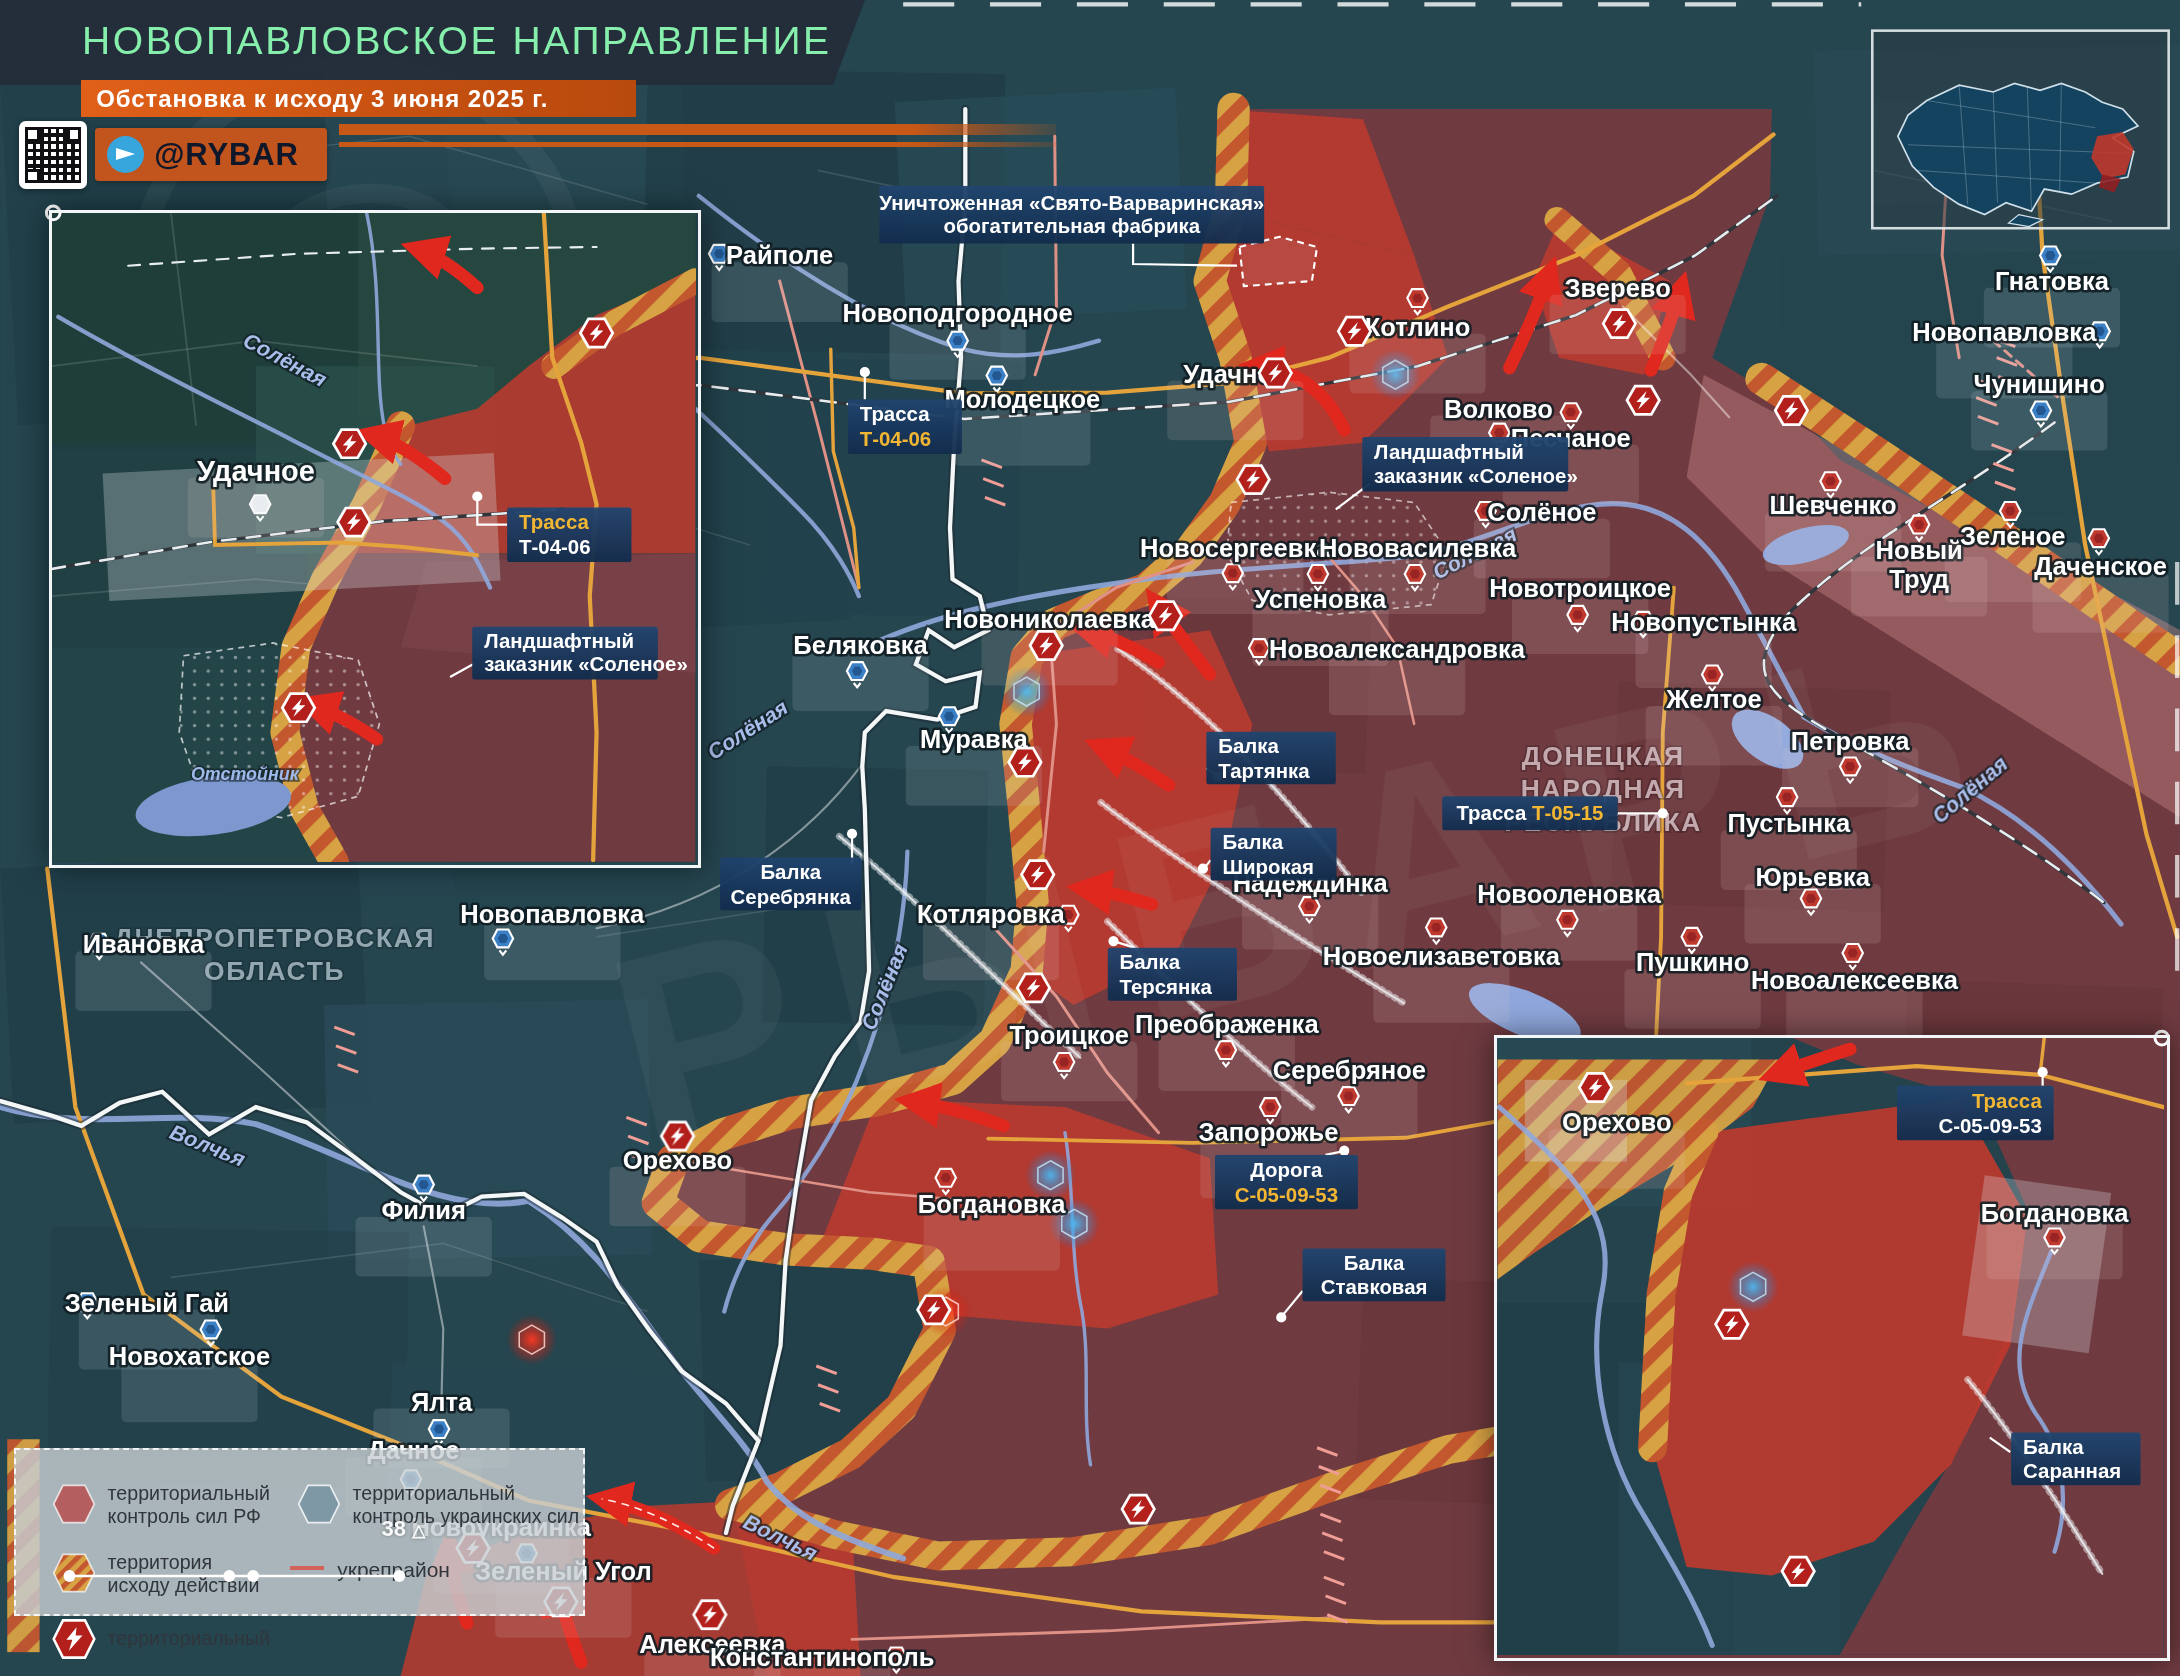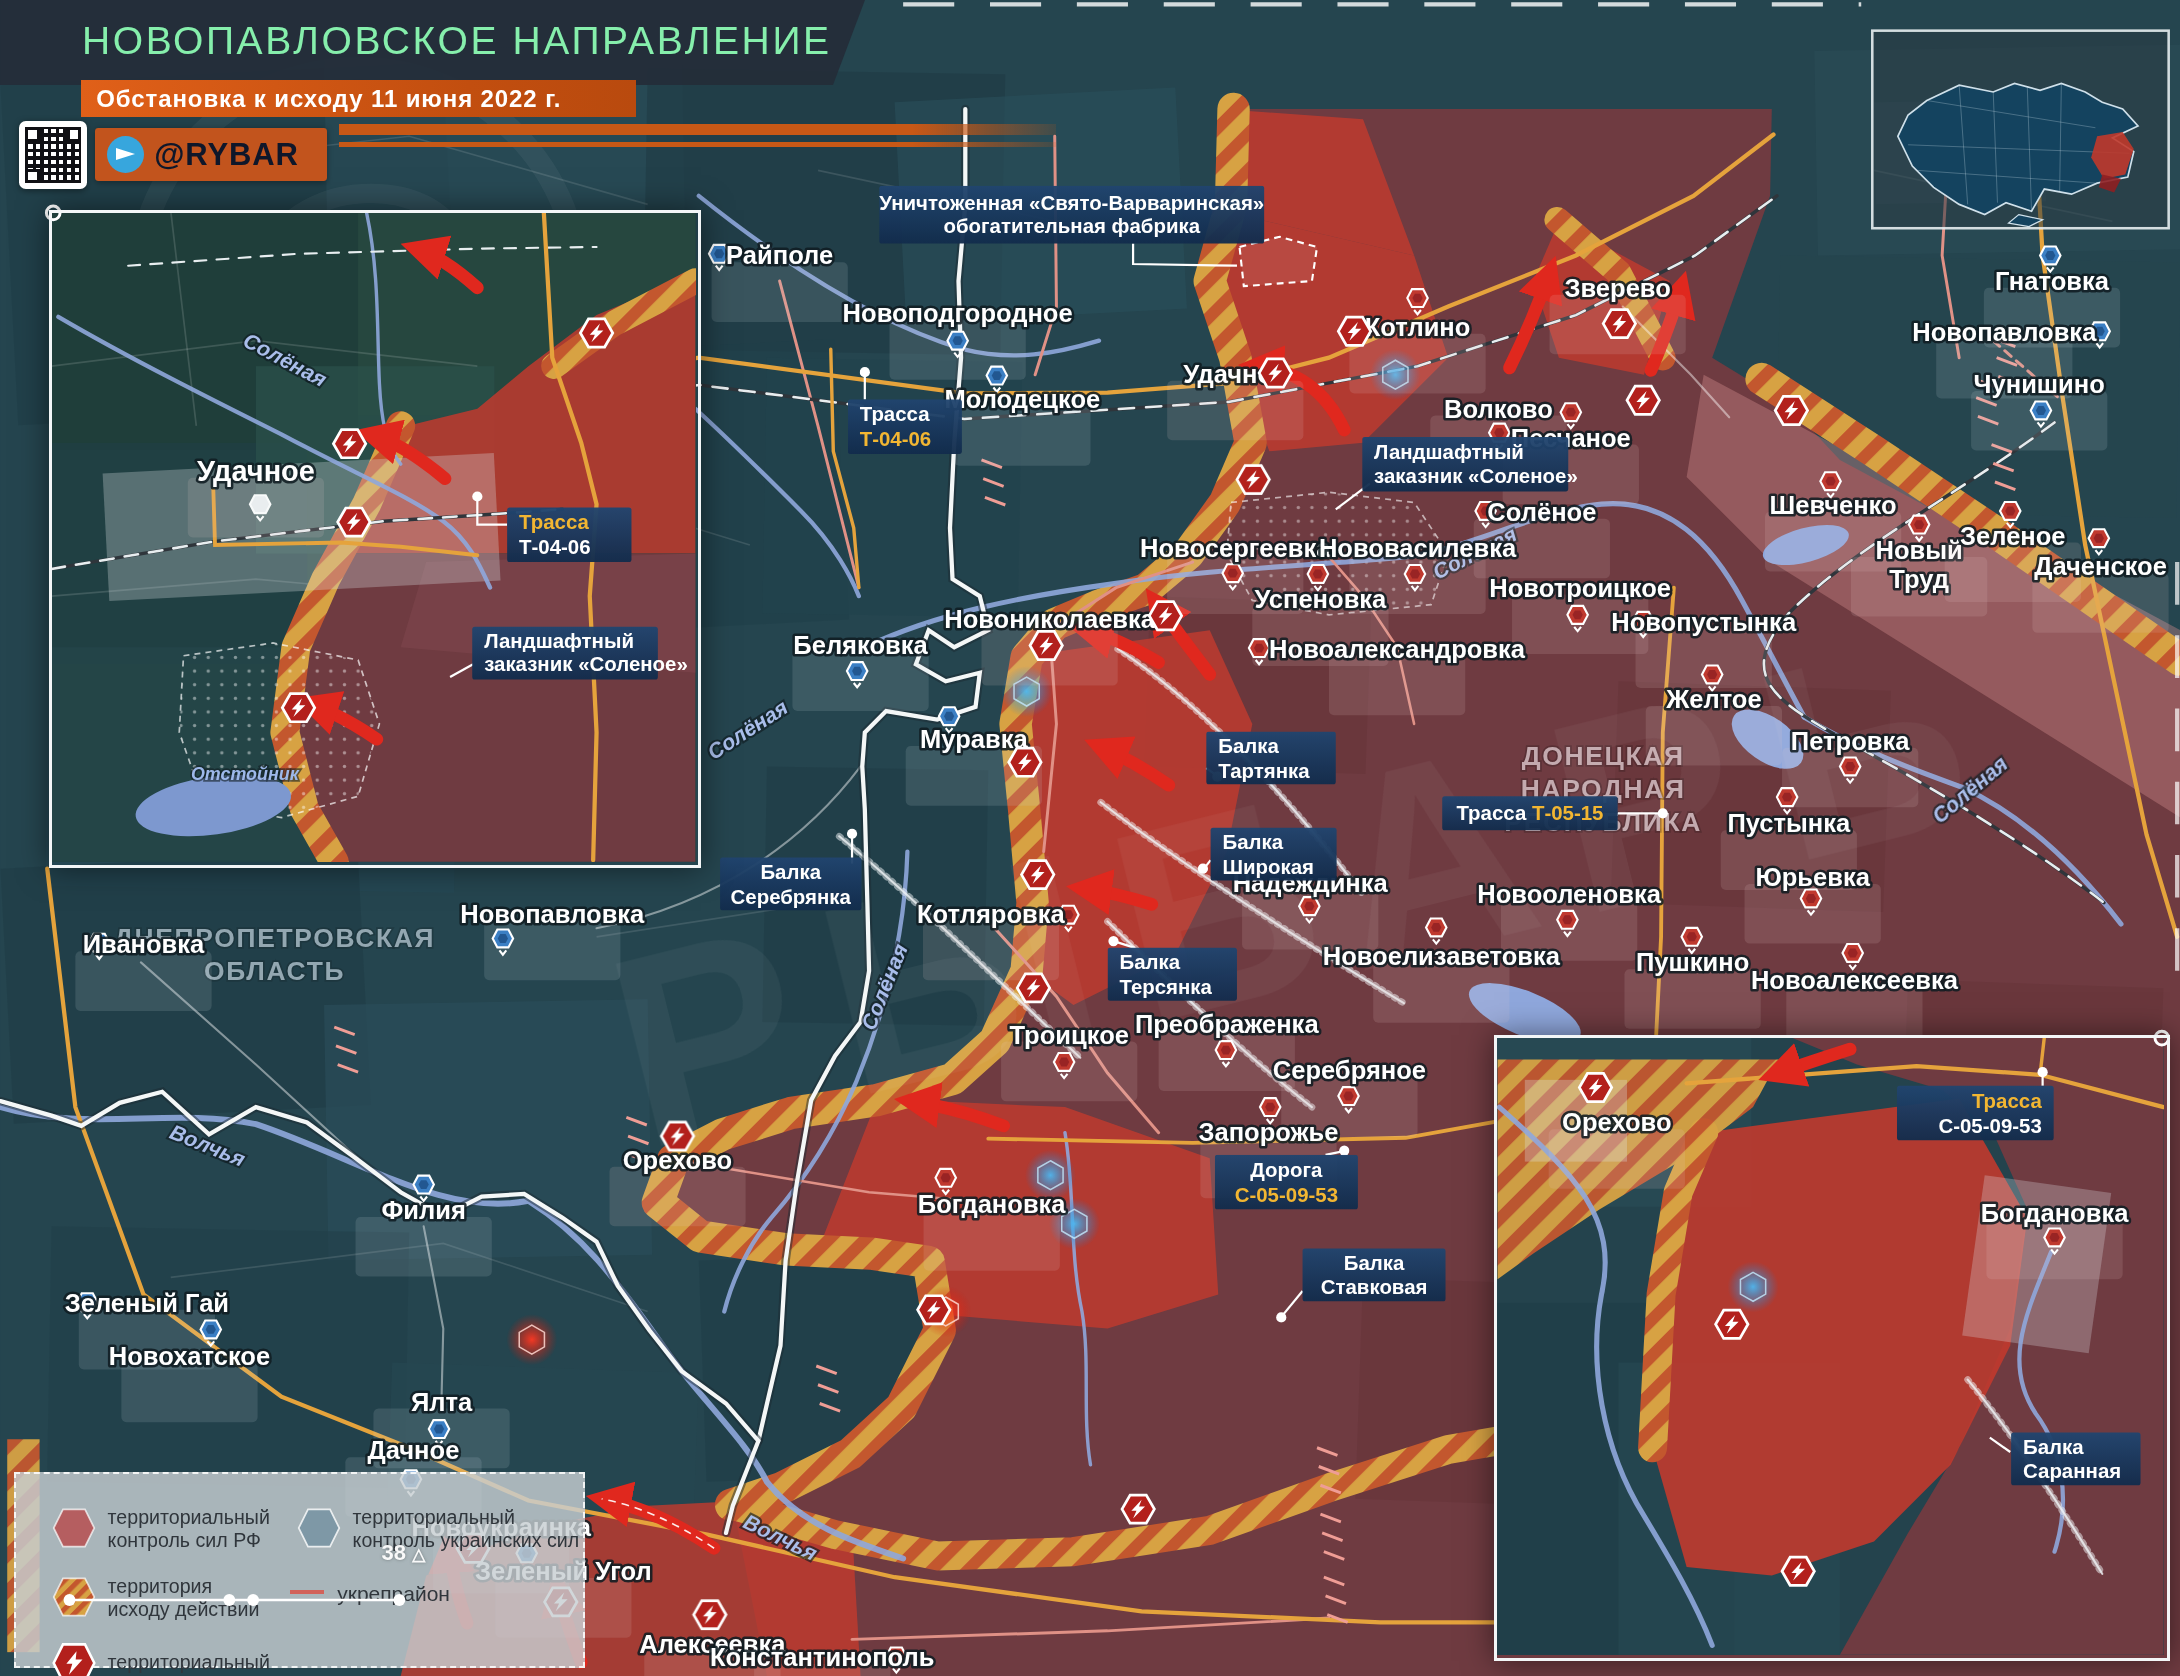--- a/index.html
+++ b/index.html
@@ -27,22 +27,22 @@
     background-image:repeating-linear-gradient(90deg,#101014 0 3.4px,transparent 3.4px 7.7px),
                      repeating-linear-gradient(0deg,#101014 0 3.4px,#fff 3.4px 7.7px);}
   .qr-eye{position:absolute;width:14.5px;height:14.5px;border:3.4px solid #101014;background:#fff;box-sizing:border-box;}
   #rybar{position:absolute;left:95px;top:128px;width:232px;height:53px;background:#c2541d;border-radius:3.4px;z-index:32;
      display:flex;align-items:center;box-shadow:0 1.7px 6.8px rgba(0,0,0,.35);cursor:pointer;}
   #rybar .tg{width:37px;height:37px;border-radius:50%;background:#37a6dd;margin-left:12px;position:relative;}
   #rybar .tg:after{content:"";position:absolute;left:9.4px;top:12px;width:0;height:0;
      border-left:19px solid #fff;border-top:6.8px solid transparent;border-bottom:6.8px solid transparent;}
   #rybar .nm{color:#0f172a;font-size:31px;font-weight:bold;margin-left:10.2px;letter-spacing:0.9px;}
   
-  #legend{position:absolute;left:13.6px;top:1448px;width:571px;height:196px;z-index:25;
-     background:rgba(199,206,210,.82);border:2.6px dashed rgba(255,255,255,.85);box-sizing:border-box;margin-top:24px;}
+  #legend{position:absolute;left:13.6px;top:1448px;width:571px;height:168px;z-index:25;
+     background:rgba(199,206,210,.82);border:2.6px dashed rgba(255,255,255,.85);box-sizing:border-box;}
   .lg-item{position:absolute;display:flex;align-items:flex-start;}
   .lg-txt{font-size:19.6px;color:#30363c;line-height:1.18;}
   .lg-line{width:34px;height:4.3px;background:#d2625a;margin-top:10.2px;}
   #lg-artifact{position:absolute;color:rgba(255,255,255,.95);font-size:22px;font-weight:bold;
      text-shadow:0 0 3.4px rgba(0,0,0,.35);}
   
   .inset-frame{position:absolute;border:3.4px solid #f3f6f7;box-shadow:0 0 29px rgba(0,0,0,.5);z-index:20;pointer-events:none;}
 </style>
 </head>
 <body>
@@ -846,21 +846,21 @@
       </g>
     </svg>
 
   <div class="inset-frame" style="left:49px;top:210px;width:646px;height:652px;"></div>
   <div class="inset-frame" style="left:1494px;top:1035px;width:670px;height:620px;"></div>
 
   <div id="header">
     <div id="title">НОВОПАВЛОВСКОЕ НАПРАВЛЕНИЕ</div>
   </div>
   <div id="subtitle-bar">
-    <span>Обстановка к исходу 11 июня 2022 г.</span>
+    <span>Обстановка к исходу 3 июня 2025 г.</span>
   </div>
   <div class="hstrip" style="left:339px;top:124px;width:717px;"></div>
   <div class="hstrip" style="left:339px;top:142px;width:717px;height:5.1px;"></div>
   <div id="qr">
     <div class="qr-inner"></div>
     <div class="qr-eye" style="left:6px;top:6px;"></div>
     <div class="qr-eye" style="right:6px;top:6px;"></div>
     <div class="qr-eye" style="left:6px;bottom:6px;"></div>
   </div>
   <div id="rybar">

